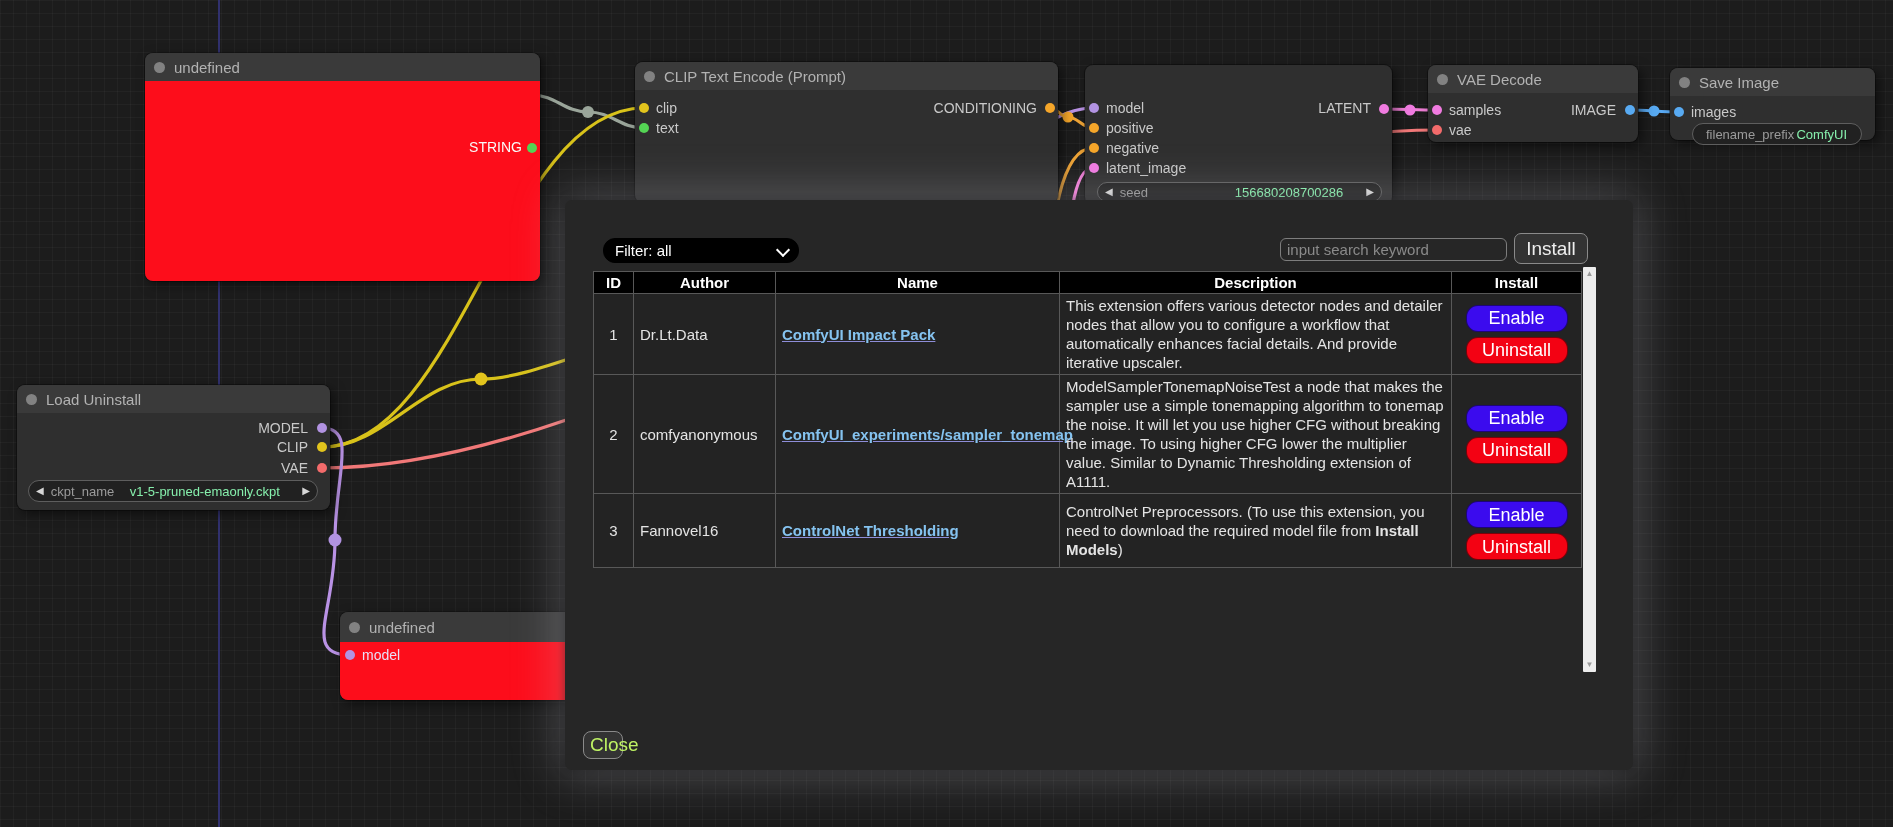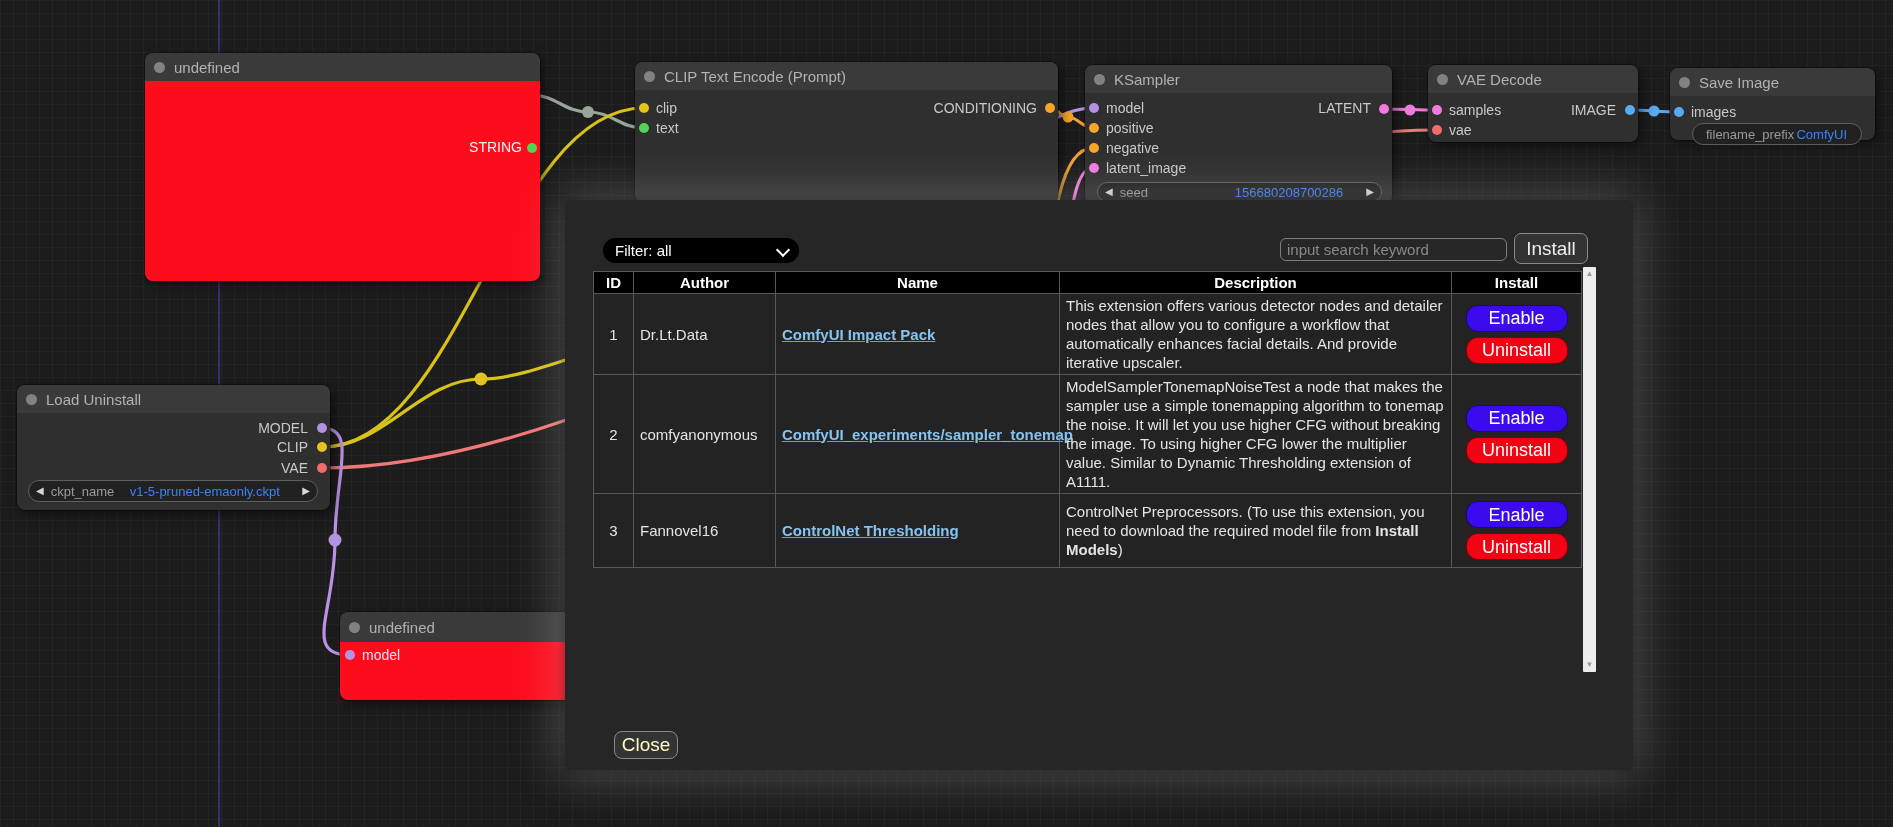--- a/index.html
+++ b/index.html
@@ -25,21 +25,21 @@
   .plabel.right{text-align:right;}
   .pdot{position:absolute;width:10px;height:10px;border-radius:50%;z-index:4;}
   .pdot.in{left:4px;} .pdot.out{right:3px;}
   .c-green{background:#54d454}.c-yellow{background:#e2c41d}.c-orange{background:#f5a62a}
   .c-purple{background:#b293e2}.c-pink{background:#f07be0}.c-salmon{background:#f36b6b}
   .c-blue{background:#58aaf2}
   .widget{position:absolute;background:#212121;border:1px solid #5e5e5e;border-radius:11px;
     display:flex;align-items:center;font-size:13px;z-index:3;}
   .warrow{color:#d6d6d6;font-size:10px;padding:0 7px;line-height:1;}
   .wlabel{color:#9b9b9b;white-space:nowrap;}
-  .wvalue{color:#3b82f6;white-space:nowrap;}
+  .wvalue{color:#86efac;white-space:nowrap;}
 
   
   .modal{position:absolute;left:565px;top:200px;width:1068px;height:570px;background:#262626;
     border-radius:7px;z-index:10;
     box-shadow:0 0 46px 8px rgba(205,205,215,.26),0 0 10px rgba(0,0,0,.55);}
   .filter-wrap{position:absolute;left:38px;top:38px;width:196px;height:25px;}
   select.filter-select{width:100%;height:100%;background:#000;color:#fff;font-size:15px;
     border:1px solid #000;border-radius:12px;padding:0 26px 0 11px;-webkit-appearance:none;
     appearance:none;font-family:"Liberation Sans",sans-serif;}
   .chev{position:absolute;right:11px;top:7px;width:8px;height:8px;border-right:2px solid #fff;
@@ -62,22 +62,22 @@
     text-decoration-color:#8d8dd8;cursor:pointer;}
   .cell-desc{line-height:19px;padding:3px 6px 3px 7px;}
   .cell-install{text-align:center;padding:3px 0;}
   .inst-btn{display:block;margin:5px auto;width:102px;height:27px;border-radius:12px;
     border:1px solid rgba(0,0,0,.5);color:#fff;font-size:18px;line-height:22px;
     font-family:"Liberation Sans",sans-serif;cursor:pointer;}
   .sbar{position:absolute;right:0;top:1px;width:13px;height:405px;background:#ededed;
     border-radius:1px;display:flex;flex-direction:column;justify-content:space-between;
     align-items:center;}
   .sbar .sarr{color:#9a9a9a;font-size:8px;line-height:14px;}
-  .close-btn{position:absolute;left:49px;top:531px;width:64px;height:28px;background:#333;
-    color:#fef9c3;font-size:19px;border:1.5px solid #8a8a8a;border-radius:8px;
+  .close-btn{position:absolute;left:18px;top:531px;width:40px;height:28px;background:#333;
+    color:#bef264;font-size:19px;border:1.5px solid #8a8a8a;border-radius:8px;
     font-family:"Liberation Sans",sans-serif;}
 </style>
 </head>
 <body>
 
 <div class="canvas">
   <div class="axis-line" style="left:218px"></div>
 
   <svg class="wires" width="1893" height="827" viewBox="0 0 1893 827">
     <path d="M532,95 C556,95 564,112 588,112 C612,112 620,128 644,128" stroke="#9aa59a"></path>
@@ -116,24 +116,20 @@
     </div>
     <span class="pdot in c-yellow" style="top:41px"></span>
     <span class="plabel" style="top:39px;left:21px">clip</span>
     <span class="pdot in c-green" style="top:61px"></span>
     <span class="plabel" style="top:59px;left:21px">text</span>
     <span class="plabel right" style="top:39px;right:21px">CONDITIONING</span>
     <span class="pdot out c-orange" style="top:41px"></span>
   </div>
 
   <div class="node" style="left:1085px;top:65px;width:307px;height:140px">
-    <div class="nh">
-      <span class="hdot"></span>
-      <span class="ntitle">KSampler</span>
-    </div>
     <span class="pdot in c-purple" style="top:38px"></span>
     <span class="plabel" style="top:36px;left:21px">model</span>
     <span class="pdot in c-orange" style="top:58px"></span>
     <span class="plabel" style="top:56px;left:21px">positive</span>
     <span class="pdot in c-orange" style="top:78px"></span>
     <span class="plabel" style="top:76px;left:21px">negative</span>
     <span class="pdot in c-pink" style="top:98px"></span>
     <span class="plabel" style="top:96px;left:21px">latent_image</span>
     <span class="plabel right" style="top:36px;right:21px">LATENT</span>
     <span class="pdot out c-pink" style="top:39px"></span>

